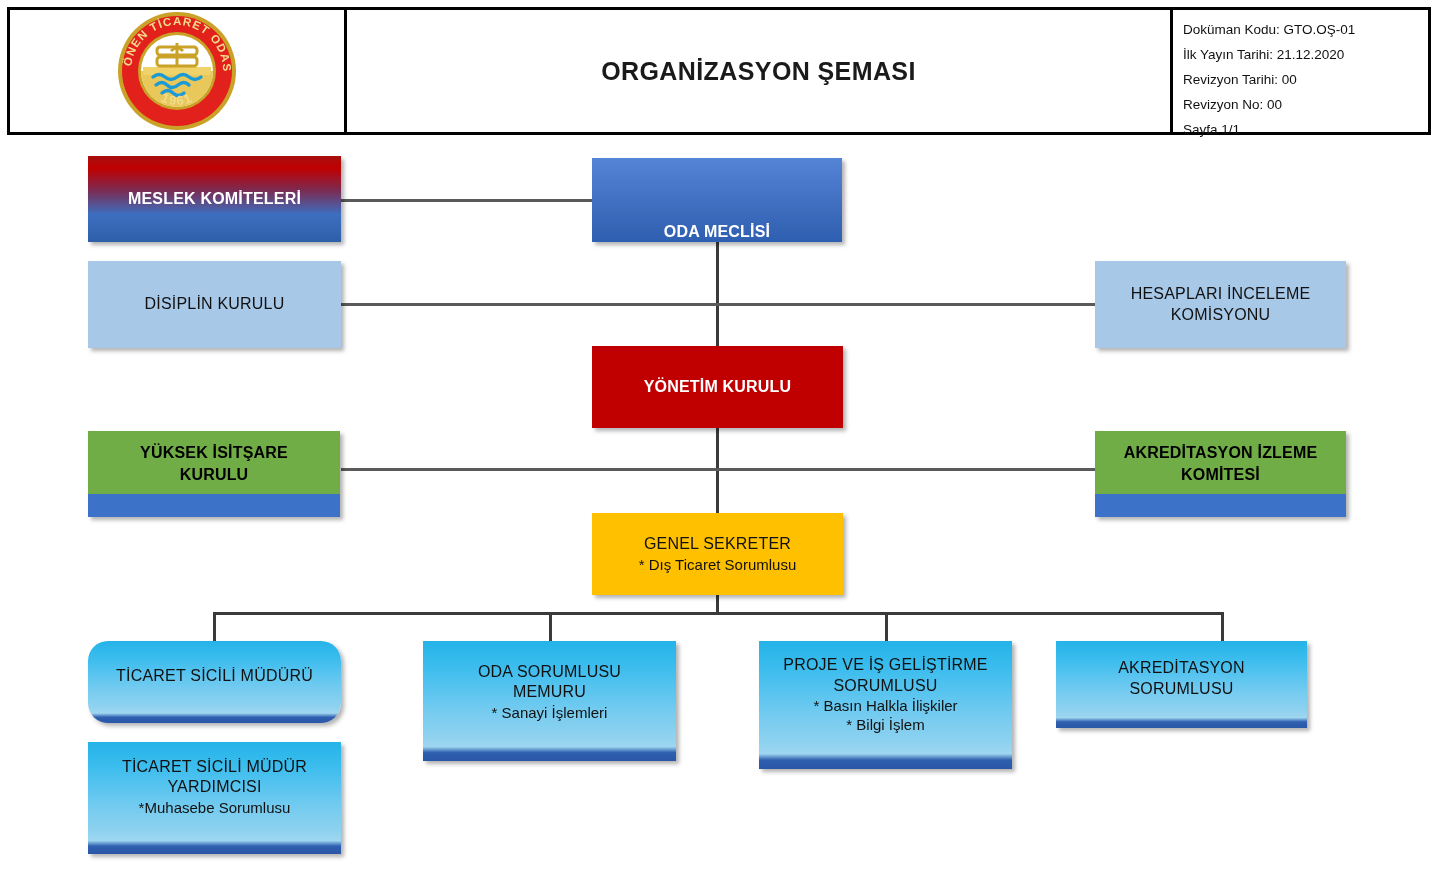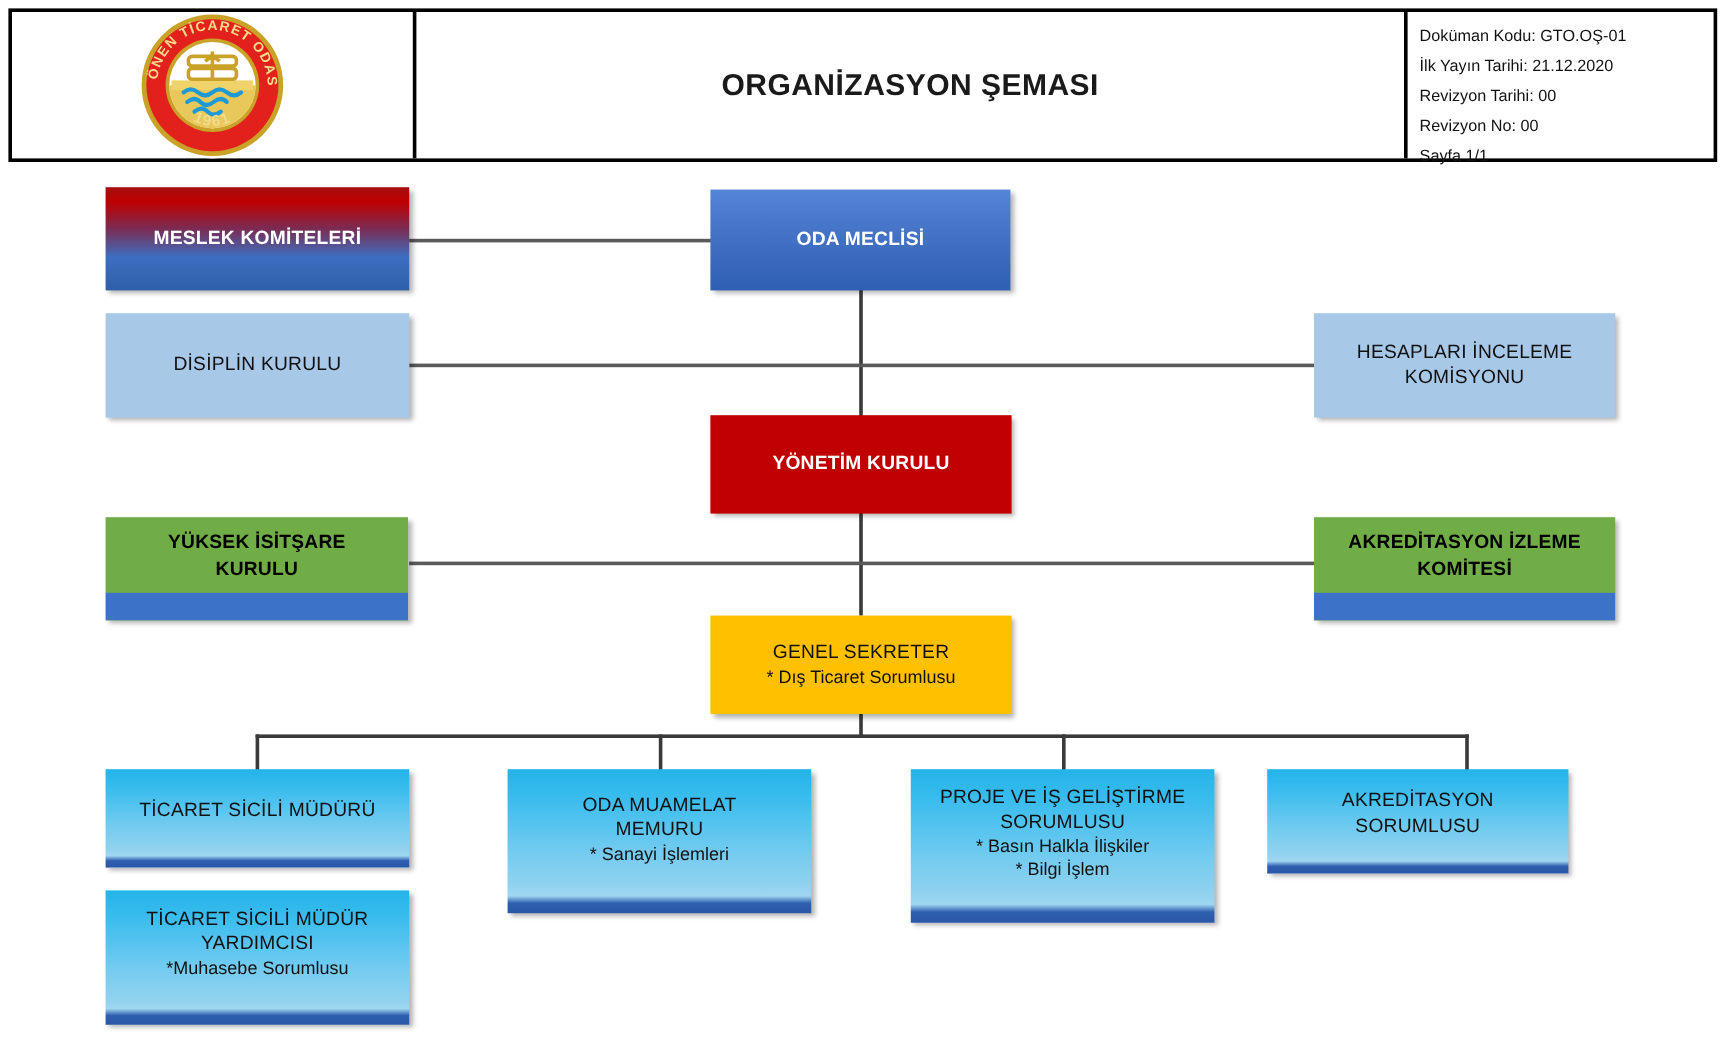--- a/index.html
+++ b/index.html
@@ -152,21 +152,21 @@
   <div class="line h" style="left:213px;top:612px;width:1011px;"></div>
   <div class="line v" style="left:213px;top:612px;height:30px;"></div>
   <div class="line v" style="left:549px;top:612px;height:30px;"></div>
   <div class="line v" style="left:885px;top:612px;height:30px;"></div>
   <div class="line v" style="left:1221px;top:612px;height:30px;"></div>
 
   <div class="box bx-meslek" style="left:88px;top:156px;width:253px;height:86px;">
     <div class="t1">MESLEK KOMİTELERİ</div>
   </div>
 
-  <div class="box bx-meclisi" style="left:592px;top:158px;width:250px;height:84px;">
+  <div class="box bx-meclisi" style="left:592px;top:158px;width:250px;height:84px;justify-content:flex-end;">
     <div class="t1">ODA MECLİSİ</div>
   </div>
 
   <div class="box bx-lightblue light" style="left:88px;top:261px;width:253px;height:87px;">
     <div class="t1">DİSİPLİN KURULU</div>
   </div>
 
   <div class="box bx-lightblue light" style="left:1095px;top:261px;width:251px;height:87px;">
     <div class="t1">HESAPLARI İNCELEME</div>
     <div class="t1">KOMİSYONU</div>
@@ -186,32 +186,32 @@
     <div class="t1" style="margin-bottom:2px;">AKREDİTASYON İZLEME</div>
     <div class="t1" style="margin-bottom:20px;">KOMİTESİ</div>
     <div class="band"></div>
   </div>
 
   <div class="box bx-amber" style="left:592px;top:513px;width:251px;height:82px;">
     <div class="t1" style="font-weight:normal;">GENEL SEKRETER</div>
     <div class="t2">* Dış Ticaret Sorumlusu</div>
   </div>
 
-  <div class="box bx-cyan" style="left:88px;top:641px;width:253px;height:82px;">
+  <div class="box bx-cyan" style="left:88px;top:641px;width:253px;height:82px;border-radius:20px;">
     <div class="t1" style="margin-bottom:12px;">TİCARET SİCİLİ MÜDÜRÜ</div>
   </div>
 
   <div class="box bx-cyan" style="left:88px;top:742px;width:253px;height:112px;">
     <div class="t1">TİCARET SİCİLİ MÜDÜR</div>
     <div class="t1">YARDIMCISI</div>
     <div class="t2" style="margin-bottom:22px;">*Muhasebe Sorumlusu</div>
   </div>
 
   <div class="box bx-cyan" style="left:423px;top:641px;width:253px;height:120px;">
-    <div class="t1">ODA MUAMELAT</div>
+    <div class="t1">ODA SORUMLUSU</div>
     <div class="t1">MEMURU</div>
     <div class="t2" style="margin-bottom:18px;">* Sanayi İşlemleri</div>
   </div>
 
   <div class="box bx-cyan" style="left:759px;top:641px;width:253px;height:128px;">
     <div class="t1">PROJE VE İŞ GELİŞTİRME</div>
     <div class="t1">SORUMLUSU</div>
     <div class="t2">* Basın Halkla İlişkiler</div>
     <div class="t2" style="margin-bottom:20px;">* Bilgi İşlem</div>
   </div>

